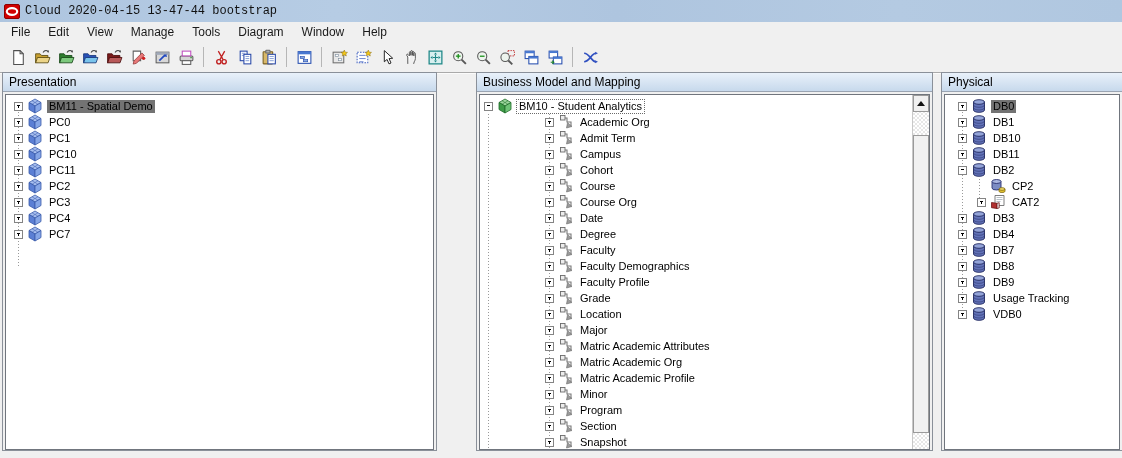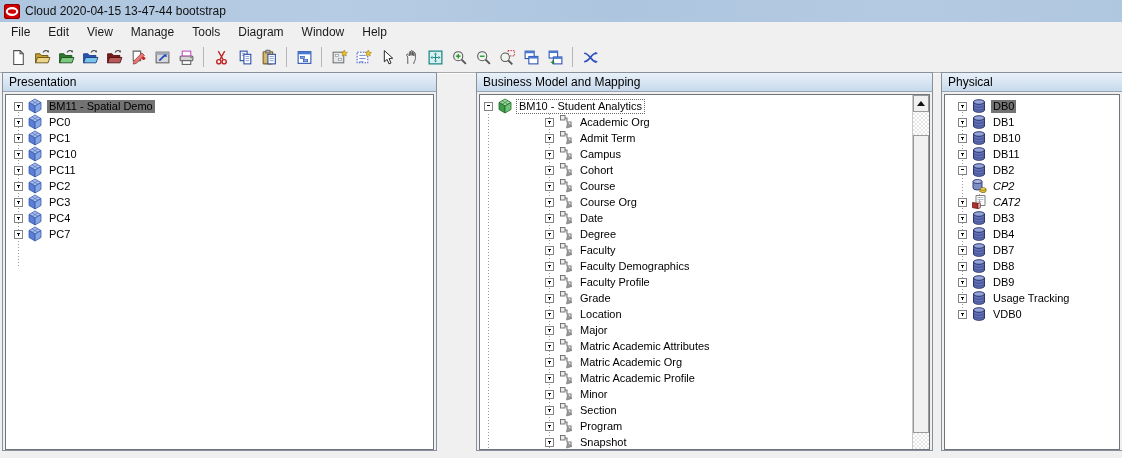--- a/index.html
+++ b/index.html
@@ -2,21 +2,21 @@
 <html><head>
 <meta charset="utf-8">
 <style>
   * { margin:0; padding:0; box-sizing:border-box; }
   html,body { width:1122px; height:458px; overflow:hidden; }
   body { font-family:"Liberation Sans", sans-serif; background:#f0f0f0; position:relative; }
 
   
   #titlebar { position:absolute; left:0; top:0; width:1122px; height:22px;
     background:linear-gradient(90deg,#aec5df 0%,#b6cce4 30%,#aec5df 55%,#b4cae2 80%,#b0c7e0 100%);
-    display:flex; align-items:center; padding-left:4px; }
+    display:flex; align-items:center; padding-left:4px;font-family:Liberation Mono, monospace; }
   #titlebar .title { font-size:12px; color:#111; margin-left:5px; white-space:nowrap; }
   .applogo { width:16px; height:15px; flex:none; }
 
   
   #menubar { position:absolute; left:0; top:22px; width:1122px; height:20px;
     background:#f0f0f0; display:flex; align-items:center; padding-left:2px; }
   .menuitem { font-size:12px; color:#1a1a1a; padding:2px 9px; cursor:default; }
 
   
   #toolbar { position:absolute; left:0; top:42px; width:1122px; height:31px;
@@ -51,21 +51,21 @@
   .exp-spacer { width:13px; flex:none; }
   .ticon { width:16px; height:16px; flex:none; margin-right:4px; }
   .tlabel { font-size:11px; line-height:13px; color:#000; padding:0 2px; }
   .sel   { background:#737373; }
   .focusbox { outline:1px dotted #6a6a6a; }
 
   .ind-pres  { padding-left:8px; }
   .ind-root  { padding-left:4px; }
   .ind-bmm-c { padding-left:65px; }
   .ind-phy   { padding-left:13px; }
-  .ind-phy-c { padding-left:13px;font-style:italic; }
+  .ind-phy-c { padding-left:32px; }
 
   .guide { position:absolute; width:1px;
     background-image:repeating-linear-gradient(to bottom,#9a9a9a 0 1px,transparent 1px 3px); }
 
   
   .vscroll { position:absolute; top:0; right:0; width:17px; bottom:0;
     background-color:#fff;
     background-image:linear-gradient(45deg,#e7e7e7 25%,transparent 25%,transparent 75%,#e7e7e7 75%),
                      linear-gradient(45deg,#e7e7e7 25%,transparent 25%,transparent 75%,#e7e7e7 75%);
     background-size:4px 4px; background-position:0 0,2px 2px;
@@ -527,28 +527,28 @@
           <svg class="ticon">
             <use href="#dim-icon"></use>
           </svg>
           <span class="tlabel">Minor</span>
         </div>
       <div class="trow ind-bmm-c">
           <span class="exp plus"></span>
           <svg class="ticon">
             <use href="#dim-icon"></use>
           </svg>
+          <span class="tlabel">Program</span>
+        </div>
+      <div class="trow ind-bmm-c">
+          <span class="exp plus"></span>
+          <svg class="ticon">
+            <use href="#dim-icon"></use>
+          </svg>
           <span class="tlabel">Section</span>
-        </div>
-      <div class="trow ind-bmm-c">
-          <span class="exp plus"></span>
-          <svg class="ticon">
-            <use href="#dim-icon"></use>
-          </svg>
-          <span class="tlabel">Program</span>
         </div>
       <div class="trow ind-bmm-c">
           <span class="exp plus"></span>
           <svg class="ticon">
             <use href="#dim-icon"></use>
           </svg>
           <span class="tlabel">Snapshot</span>
         </div>
 
     </div>

